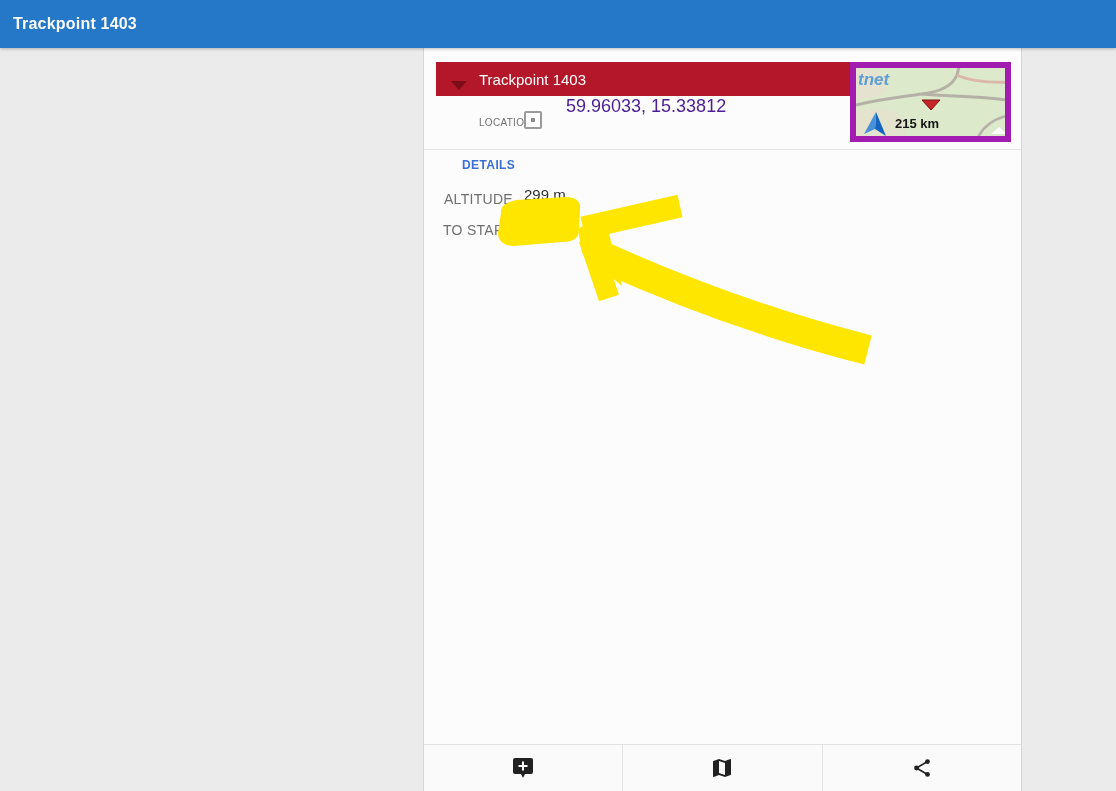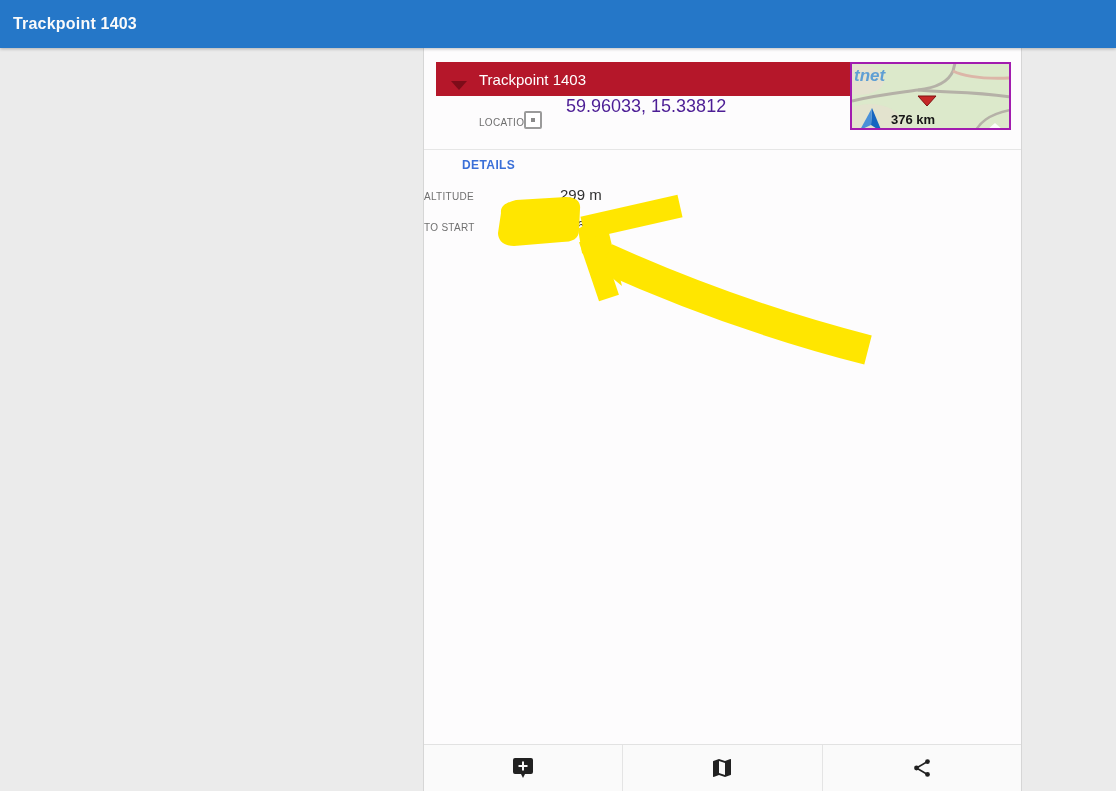--- a/index.html
+++ b/index.html
@@ -32,22 +32,22 @@
   }
   .trackpoint-marker{
     position:absolute;left:15px;top:19px;width:0;height:0;
     border-left:8px solid transparent;border-right:8px solid transparent;
     border-top:9px solid #7d0c19;
   }
   .card-title{color:#ffffff;font-size:15px;font-weight:500;padding-left:43px;}
 
   
   .map-thumb{
-    position:absolute;left:426px;top:14px;width:161px;height:68px;
-    background:#dce9cb;border:2px solid #a21caf;box-sizing:border-box;
+    position:absolute;left:426px;top:14px;width:161px;height:80px;
+    background:#dce9cb;border:6px solid #a21caf;box-sizing:border-box;
     overflow:hidden;z-index:3;
   }
   .map-place{position:absolute;left:2px;top:2px;color:#5f9fd4;font-size:17px;font-style:italic;font-weight:bold;}
   .map-distance{position:absolute;left:39px;top:48px;color:#161616;font-size:13px;font-weight:600;}
   .map-svg{position:absolute;left:0;top:0;}
 
   
   .location-row{
     position:absolute;left:0;top:48px;width:100%;height:54px;
     border-bottom:1px solid #e6e6e6;box-sizing:border-box;
@@ -58,24 +58,24 @@
     border:2px solid #9a9a9a;border-radius:2px;background:#fff;box-sizing:border-box;
   }
   .loc-btn::after{content:"";position:absolute;left:5px;top:5px;width:4px;height:4px;background:#8a8a8a;}
   .loc-coords{position:absolute;left:142px;top:0;color:#4c1d95;font-size:18px;}
 
   
   .details-heading{position:absolute;left:14px;top:110px;color:#3a6fd8;font-size:12px;font-weight:bold;letter-spacing:.4px;padding-left:24px;}
   .details-rows{position:absolute;left:0;top:133px;width:100%;}
   .detail-row{position:relative;height:31px;}
   .detail-label{
-    position:absolute;left:0;top:10px;width:89px;text-align:left;
-    color:#6f6f6f;font-size:10px;letter-spacing:.3px;font-weight:500;
+    position:absolute;left:0;top:10px;width:89px;text-align:right;
+    color:#6f6f6f;font-size:14px;letter-spacing:.3px;font-weight:500;
   }
-  .detail-value{position:absolute;left:100px;top:5px;color:#303030;font-size:15px;margin-left:36px;}
+  .detail-value{position:absolute;left:100px;top:5px;color:#303030;font-size:15px;}
 
   
   .toolbar{
     position:absolute;left:0;top:696px;width:100%;height:47px;
     background:#fafafa;border-top:1px solid #e2e2e2;box-sizing:border-box;
     display:flex;
   }
   .toolbar-btn{
     flex:1;display:flex;align-items:center;justify-content:center;cursor:pointer;
   }
@@ -107,21 +107,21 @@
       <path d="M101,7 C113,13 133,15 158,14" stroke="#dcb6a8" stroke-width="3" fill="none"></path>
       <path d="M158,46 C138,50 126,58 120,74" stroke="#b5b1a7" stroke-width="2.5" fill="none"></path>
       <polygon points="66,32 84,32 75,42" fill="#c62828" stroke="#7f1010" stroke-width="1"></polygon>
       <g>
         <polygon points="20,44 30,68 19,61" fill="#1565c0"></polygon>
         <polygon points="20,44 19,61 8,66" fill="#4a90d9"></polygon>
       </g>
       <polygon points="135,66 151,66 143,59" fill="#ffffff" opacity="0.9"></polygon>
     </svg>
     <span class="map-place">tnet</span>
-    <span class="map-distance">376 km</span>
+    <span class="map-distance">215 km</span>
   </div>
 
   <div class="location-row">
     <span class="loc-label">LOCATION</span>
     <span class="loc-btn"></span>
     <span class="loc-coords">59.96033, 15.33812</span>
   </div>
 
   <div class="details-heading">DETAILS</div>
   <div class="details-rows">

